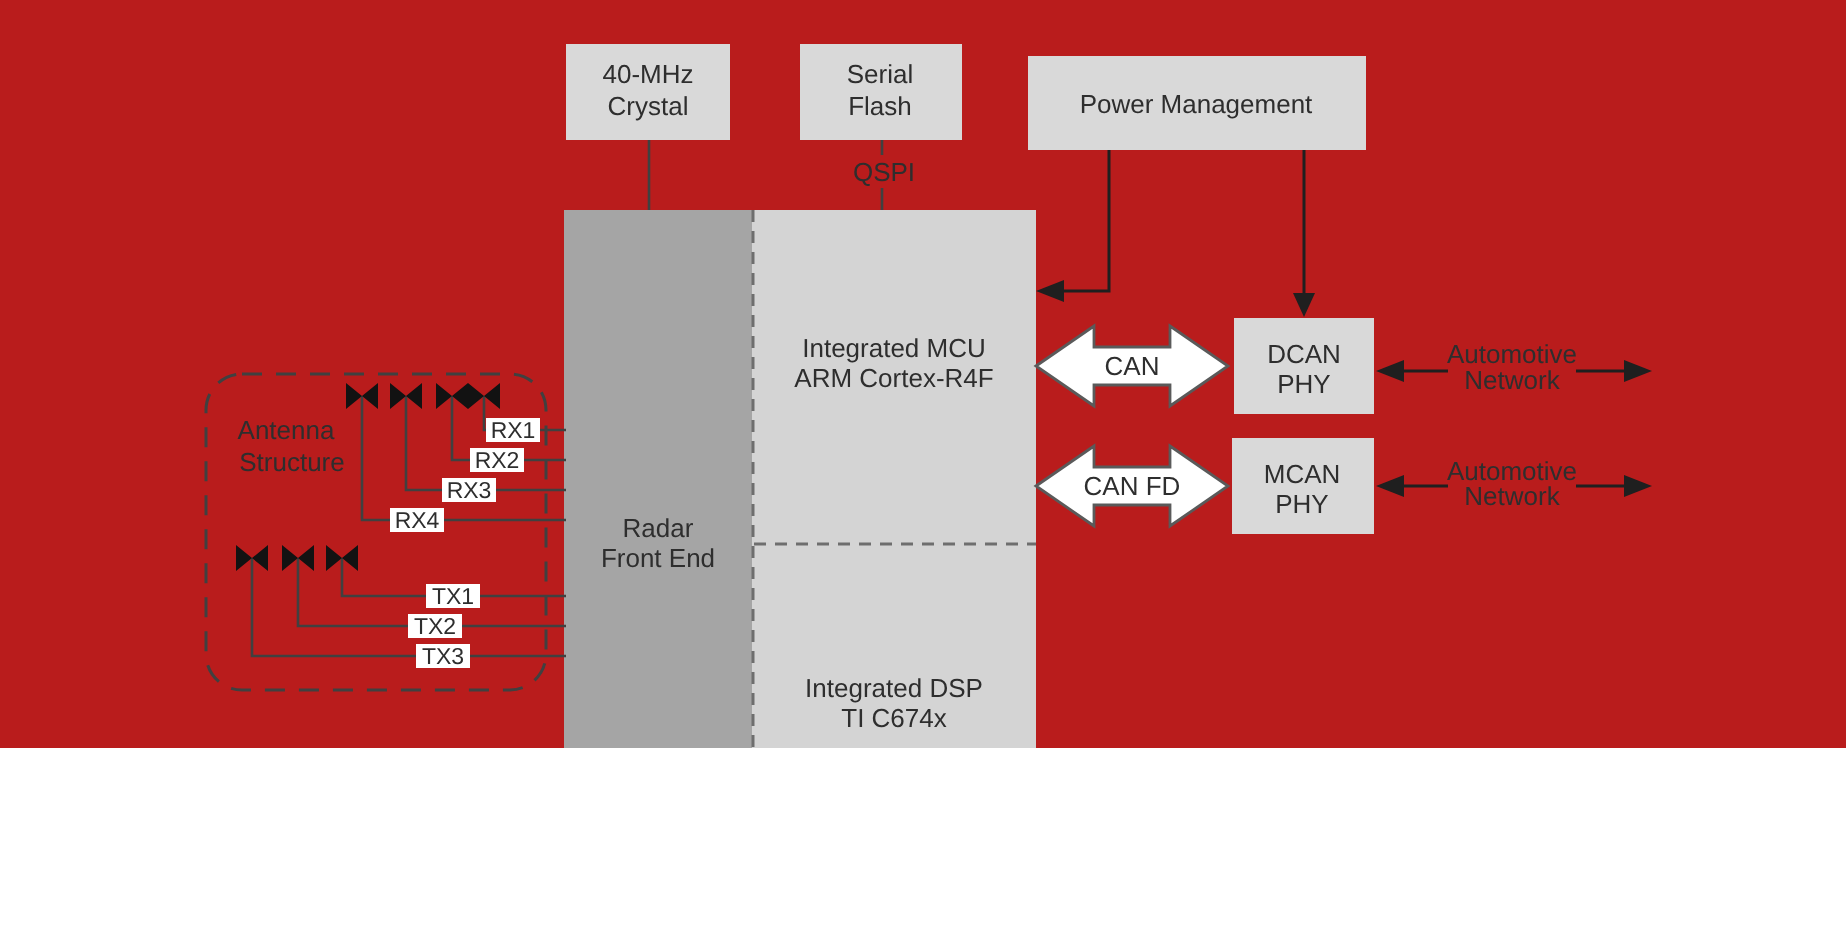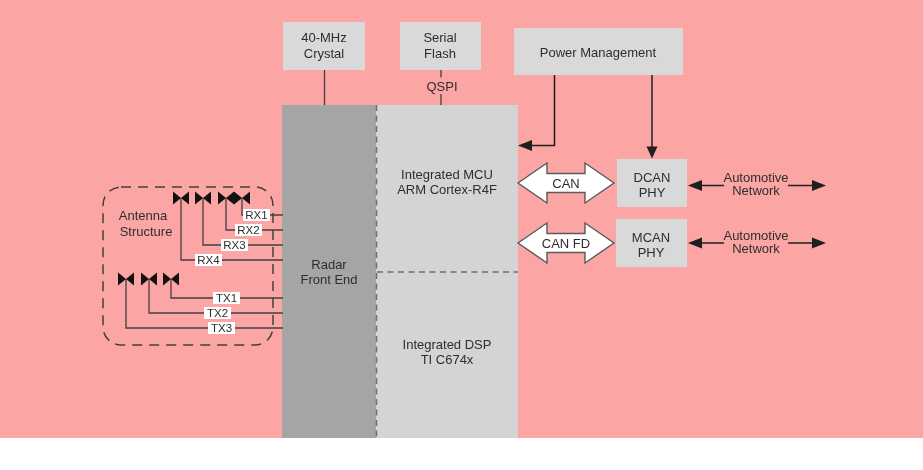--- a/index.html
+++ b/index.html
@@ -1,16 +1,16 @@
 <!DOCTYPE html>
 <html><head>
 <meta charset="utf-8">
 <style>
   html,body{margin:0;padding:0;background:#ffffff;}
-  .stage{position:relative;width:923px;height:438px;background:#fca5a5;overflow:hidden;}
+  .stage{position:relative;width:923px;height:374px;background:#b91c1c;overflow:hidden;}
   svg{display:block;}
   text{font-family:"Liberation Sans","DejaVu Sans",sans-serif;fill:#2e2e2e;}
   .t13{font-size:13px;text-anchor:middle;}
   .t11{font-size:11.5px;text-anchor:middle;}
   .trace{stroke:#404040;stroke-width:1.3;fill:none;}
   .solidline{stroke:#1f1f1f;stroke-width:1.5;fill:none;}
   .solidhead{fill:#1f1f1f;stroke:none;}
   .busarrow{fill:#ffffff;stroke:#5a5a5a;stroke-width:1.4;}
   .divider{stroke:#6e6e6e;stroke-width:1.5;fill:none;stroke-dasharray:6 4.5;}
   .dashedbox{fill:none;stroke:#404040;stroke-width:1.5;stroke-dasharray:10 7;}

